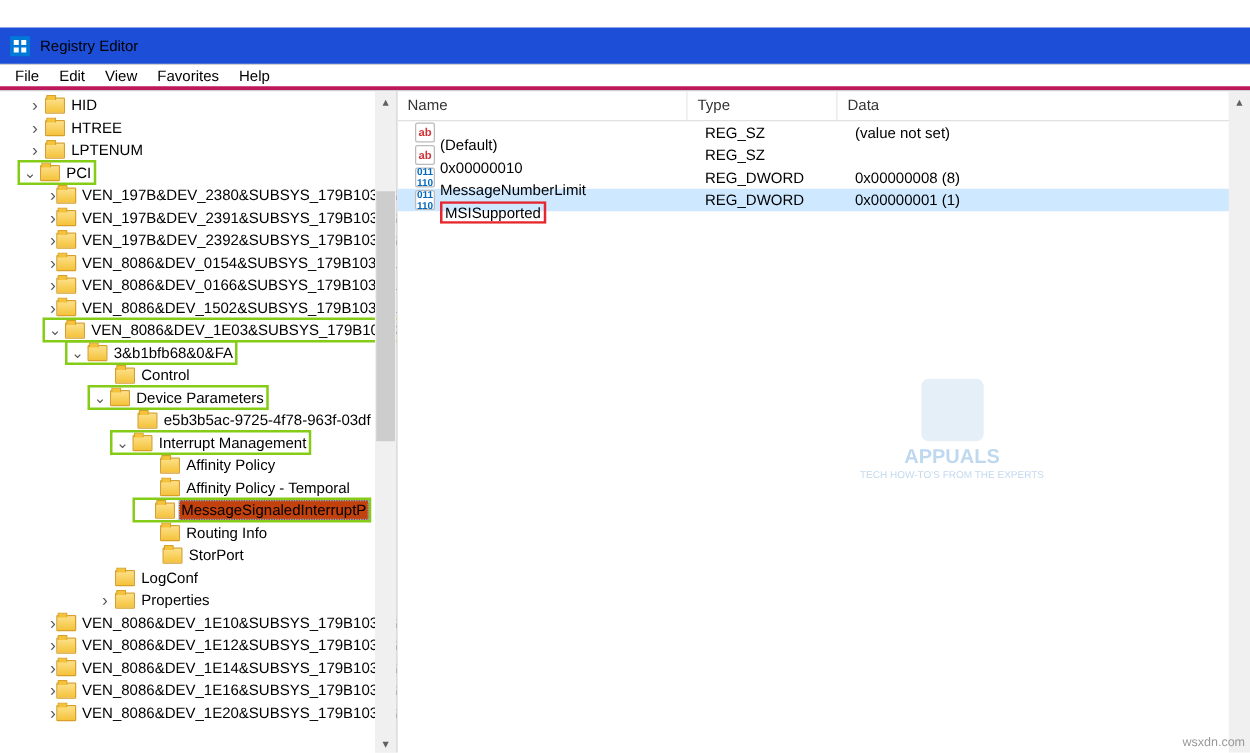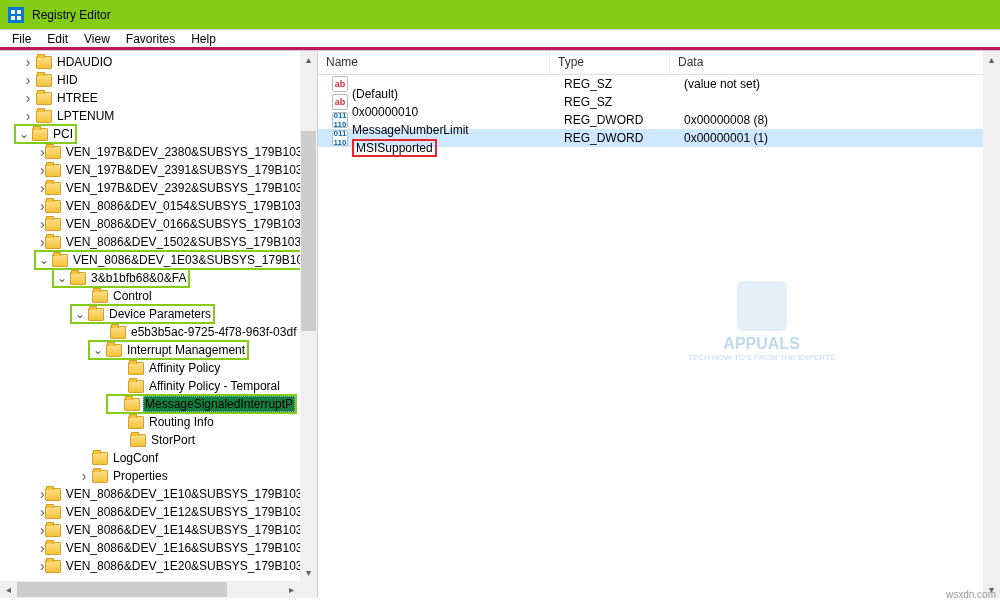--- a/index.html
+++ b/index.html
@@ -1,38 +1,38 @@
 <!DOCTYPE html>
 <html><head>
 <meta charset="utf-8">
 <style>
 * { box-sizing: border-box; margin: 0; padding: 0; font-family: "Segoe UI", Tahoma, sans-serif; font-size: 12px; }
 body { background: #fff; width: 1000px; height: 602px; overflow: hidden; position: relative; }
 
-.titlebar { display: flex; align-items: center; height: 30px; background: #84cc16; border-bottom: 1px solid #d0d0d0; padding: 0 8px; }
+.titlebar { display: flex; align-items: center; height: 30px; background: #1d4ed8; border-bottom: 1px solid #d0d0d0; padding: 0 8px; margin-top: 22px; }
 .titlebar .appicon { width: 16px; height: 16px; background: #0078d7; display: flex; align-items: center; justify-content: center; margin-right: 8px; }
 .titlebar .appicon svg { display: block; }
 .titlebar .title { color: #000; }
 .menubar { display: flex; height: 20px; align-items: center; padding: 0 4px; border-bottom: 3px solid #be185d; }
 .menubar .menuitem { padding: 2px 8px; cursor: default; }
 
 .content { display: flex; height: 548px; border-top: 1px solid #d0d0d0; }
 .treepane { width: 318px; border-right: 1px solid #d0d0d0; overflow: hidden; position: relative; }
 .listpane { flex: 1; position: relative; overflow: hidden; }
 
 .tree { padding: 2px 0; }
 .tree-row { display: flex; align-items: center; height: 18px; white-space: nowrap; cursor: default; }
 .tw { width: 16px; height: 16px; display: inline-flex; align-items: center; justify-content: center; color: #595959; font-size: 10px; }
 .tw.open::before { content: "⌄"; font-size: 12px; line-height: 1; }
 .tw.closed::before { content: "›"; font-size: 14px; line-height: 1; }
 .tw.none::before { content: ""; }
 .folder { width: 16px; height: 13px; margin-right: 3px; background: linear-gradient(#fce088, #f5c33b); border: 1px solid #d8a028; border-radius: 1px; position: relative; flex: 0 0 16px; }
 .folder::before { content: ""; position: absolute; top: -3px; left: 0; width: 6px; height: 3px; background: #f5c33b; border: 1px solid #d8a028; border-bottom: none; border-radius: 1px 1px 0 0; }
 .tree-label { padding: 0 2px; }
-.tree-row.selected .tree-label { background: #15803d; border: 1px dotted #7ab7e8; padding: 0 1px; }
+.tree-row.selected .tree-label { background: #c2410c; border: 1px dotted #7ab7e8; padding: 0 1px; }
 .hl { border: 2px solid #84cc16; display: inline-flex; align-items: center; }
 
 .listhead { display: flex; height: 24px; border-bottom: 1px solid #e0e0e0; }
 .listhead .col { padding: 4px 8px; border-right: 1px solid #e8e8e8; color: #333; }
 .col-name { width: 232px; }
 .col-type { width: 120px; }
 .col-data { flex: 1; }
 .listbody { }
 .listrow { display: flex; align-items: center; height: 18px; cursor: default; }
 .listrow.selected { background: #cde8ff; }
@@ -77,25 +77,20 @@
   <span class="menuitem">Edit</span>
   <span class="menuitem">View</span>
   <span class="menuitem">Favorites</span>
   <span class="menuitem">Help</span>
 </div>
 
 <div class="content">
 
   <div class="treepane">
     <div class="tree">
-      <div class="tree-row" style="padding-left:20px">
-          <span class="tw closed"></span>
-          <span class="folder"></span>
-          <span class="tree-label">HDAUDIO</span>
-        </div>
       <div class="tree-row" style="padding-left:20px">
           <span class="tw closed"></span>
           <span class="folder"></span>
           <span class="tree-label">HID</span>
         </div>
       <div class="tree-row" style="padding-left:20px">
           <span class="tw closed"></span>
           <span class="folder"></span>
           <span class="tree-label">HTREE</span>
         </div>

